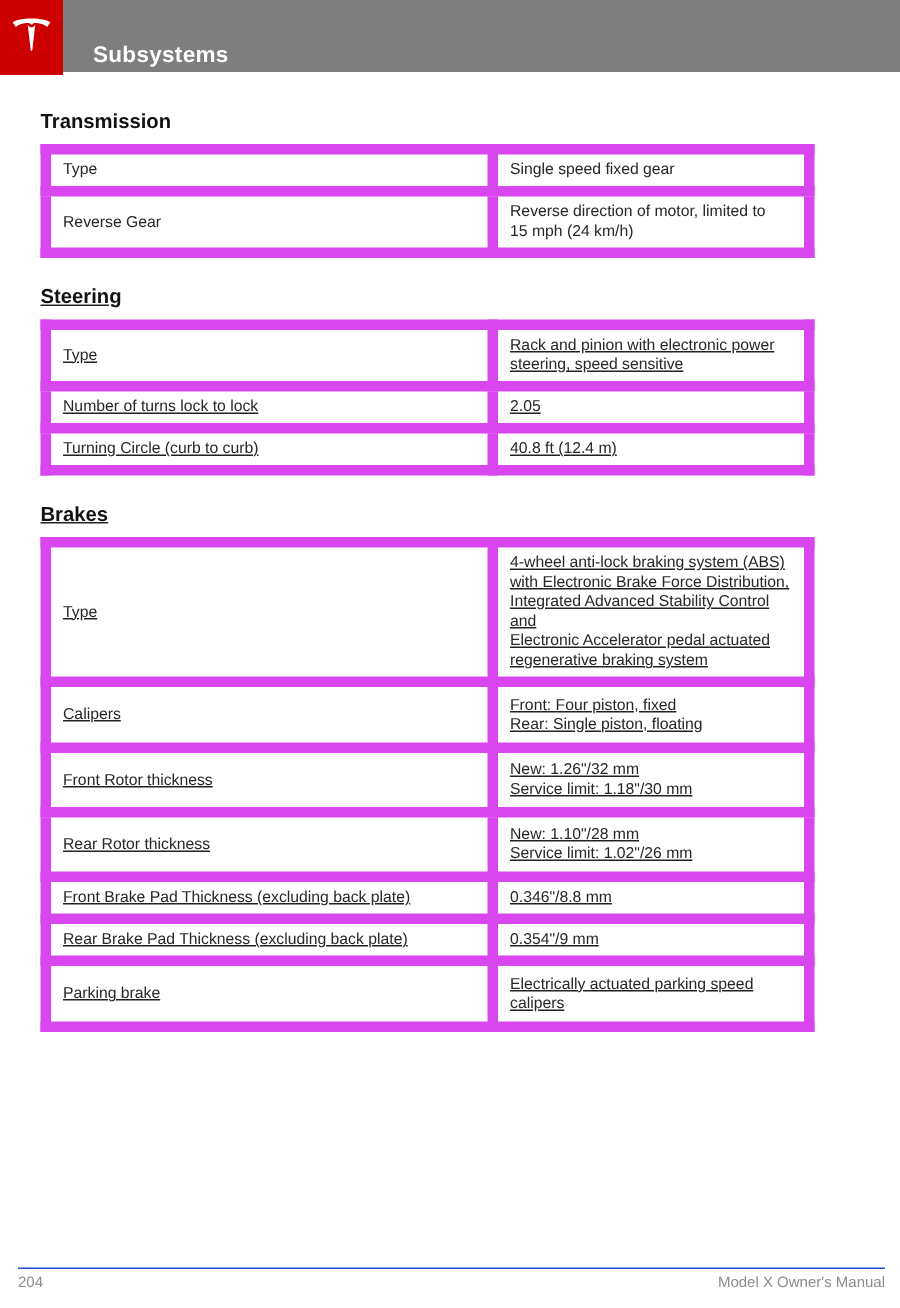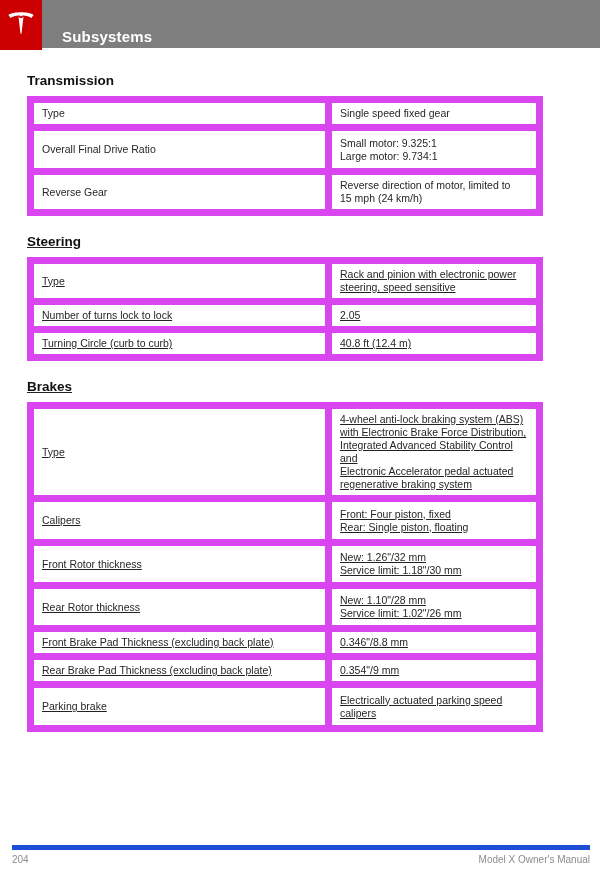--- a/index.html
+++ b/index.html
@@ -62,21 +62,21 @@
   tr.h22 { height: 22px; }
   tr.h35 { height: 35px; }
   tr.h37 { height: 37px; }
   tr.h43 { height: 43px; }
   tr.h44 { height: 44px; }
   tr.h72 { height: 72px; }
 
   
   .footer {
     position: absolute; top: 845px; left: 12px; width: 578px;
-    border-top: 5px solid #1d4ed8;
+    border-top: 1px solid #1d4ed8;
     padding-top: 4px;
     display: flex; justify-content: space-between;
     font-size: 10px; color: #8c8c8c;
   }
 </style>
 </head>
 <body>
 
 <div class="header-bar"></div>
 <div class="logo-box">
@@ -93,25 +93,20 @@
 
 <div class="content">
 
   <div class="section first-section">
     <h2 class="section-heading">Transmission</h2>
     <table class="spec-table">
       <tbody>
           <tr class="h22">
         <td class="label-cell">Type</td>
         <td class="value-cell">Single speed fixed gear</td>
-      </tr>
-      <tr class="h44">
-        <td class="label-cell">Overall Final Drive Ratio</td>
-        <td class="value-cell">Small motor: 9.325:1
-Large motor: 9.734:1</td>
       </tr>
       <tr class="h35">
         <td class="label-cell">Reverse Gear</td>
         <td class="value-cell">Reverse direction of motor, limited to
 15 mph (24 km/h)</td>
       </tr>
     </tbody>
       </table>
   </div>
 

